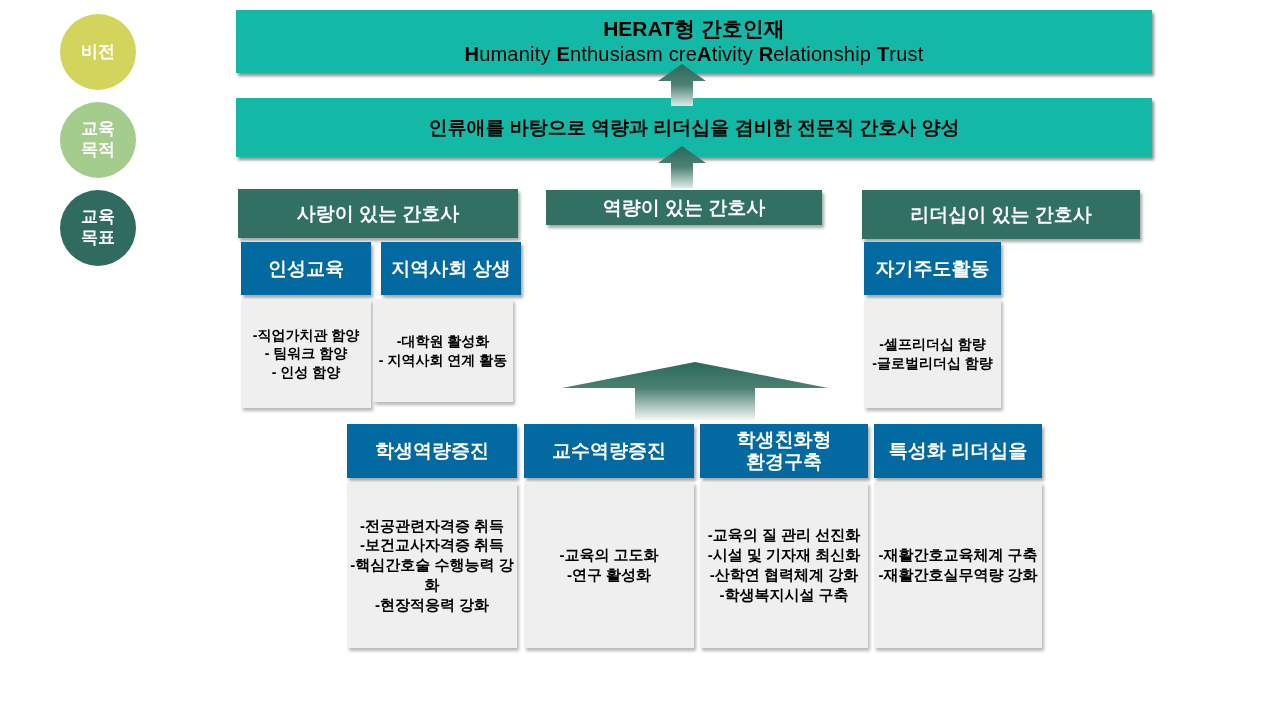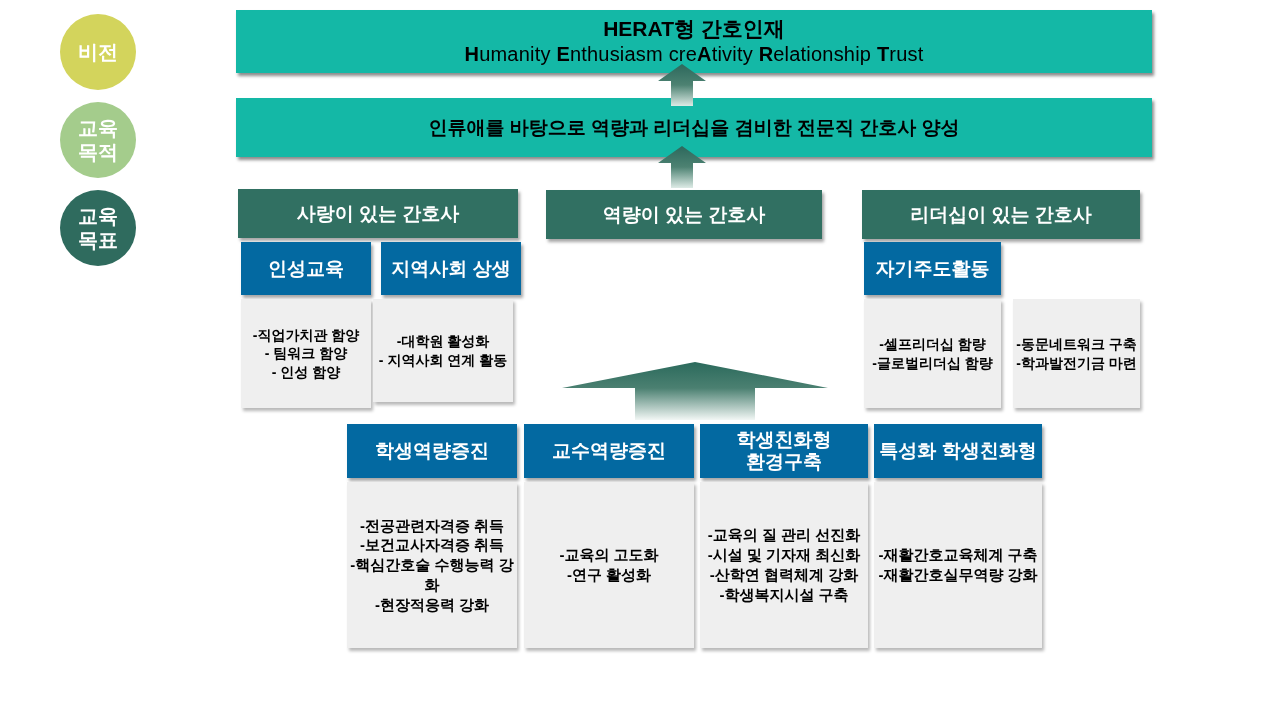--- a/index.html
+++ b/index.html
@@ -5,21 +5,21 @@
   html,body { margin:0; padding:0; background:#ffffff; }
   .canvas {
     position:relative; width:1280px; height:720px; background:#ffffff;
     font-family:"Liberation Sans","DejaVu Sans",sans-serif; overflow:hidden;
   }
   .abs { position:absolute; }
 
   
   .circle {
     width:76px; height:76px; border-radius:50%;
-    color:#ffffff; font-weight:700; font-size:20px; line-height:1.22;
+    color:#ffffff; font-weight:700; font-size:17px; line-height:1.22;
     display:flex; align-items:center; justify-content:center;
     text-align:right; white-space:pre-line;
   }
 
   
   .banner {
     left:236px; width:916px; background:#14b8a6;
     box-shadow:2px 3px 3px rgba(0,0,0,0.45);
     display:flex; flex-direction:column; align-items:center; justify-content:center;
     color:#000;
@@ -95,46 +95,44 @@
   </div>
 
   <svg class="abs arrow-svg z-top" style="left:658px; top:64px;" width="48" height="42" viewBox="0 0 48 42">
     <polygon points="24,0 48,17 35,17 35,42 13,42 13,17 0,17" fill="url(#smallArrowGrad)"></polygon>
   </svg>
   <svg class="abs arrow-svg z-top" style="left:658px; top:146px;" width="48" height="42" viewBox="0 0 48 42">
     <polygon points="24,0 48,17 35,17 35,42 13,42 13,17 0,17" fill="url(#smallArrowGrad)"></polygon>
   </svg>
 
   <div class="abs ghead" style="left:238px; top:189px; width:280px; height:49px;">사랑이 있는 간호사</div>
-  <div class="abs ghead" style="left:546px; top:190px; width:276px; height:49px;">역량이 있는 간호사</div>
+  <div class="abs ghead" style="left:546px; top:190px; width:276px; height:35px;">역량이 있는 간호사</div>
   <div class="abs ghead" style="left:862px; top:190px; width:278px; height:49px;">리더십이 있는 간호사</div>
 
   <div class="abs subhead" style="left:241px; top:242px; width:130px; height:53px;">인성교육</div>
   <div class="abs subhead" style="left:381px; top:242px; width:140px; height:53px;">지역사회 상생</div>
   <div class="abs card small" style="left:241px; top:299px; width:130px; height:109px;">-직업가치관 함양
 - 팀워크 함양
 - 인성 함양</div>
   <div class="abs card small" style="left:373px; top:299px; width:140px; height:103px;">-대학원 활성화
 - 지역사회 연계 활동</div>
 
   <div class="abs subhead" style="left:864px; top:242px; width:137px; height:53px;">자기주도활동</div>
   <div class="abs card small" style="left:864px; top:299px; width:137px; height:109px;">-셀프리더십 함량
 -글로벌리더십 함량</div>
-  <div class="abs card small" style="left:1013px; top:299px; width:127px; height:109px;">-동문네트워크 구축
--학과발전기금 마련</div>
 
   <svg class="abs arrow-svg" style="left:562px; top:362px;" width="266" height="58" viewBox="0 0 266 58">
     <polygon points="133,0 266,26 193,26 193,58 73,58 73,26 0,26" fill="url(#bigArrowGrad)"></polygon>
   </svg>
 
   <div class="abs subhead" style="left:347px; top:424px; width:170px; height:54px;">학생역량증진</div>
   <div class="abs subhead" style="left:524px; top:424px; width:170px; height:54px;">교수역량증진</div>
   <div class="abs subhead" style="left:700px; top:424px; width:168px; height:54px;">학생친화형
 환경구축</div>
-  <div class="abs subhead" style="left:874px; top:424px; width:168px; height:54px;">특성화 학생친화형</div>
+  <div class="abs subhead" style="left:874px; top:424px; width:168px; height:54px;">특성화 리더십을</div>
 
   <div class="abs card big" style="left:347px; top:482px; width:170px; height:166px;">-전공관련자격증 취득
 -보건교사자격증 취득
 -핵심간호술 수행능력 강화
 -현장적응력 강화</div>
   <div class="abs card big" style="left:524px; top:482px; width:170px; height:166px;">-교육의 고도화
 -연구 활성화</div>
   <div class="abs card big" style="left:700px; top:482px; width:168px; height:166px;">-교육의 질 관리 선진화
 -시설 및 기자재 최신화
 -산학연 협력체계 강화

